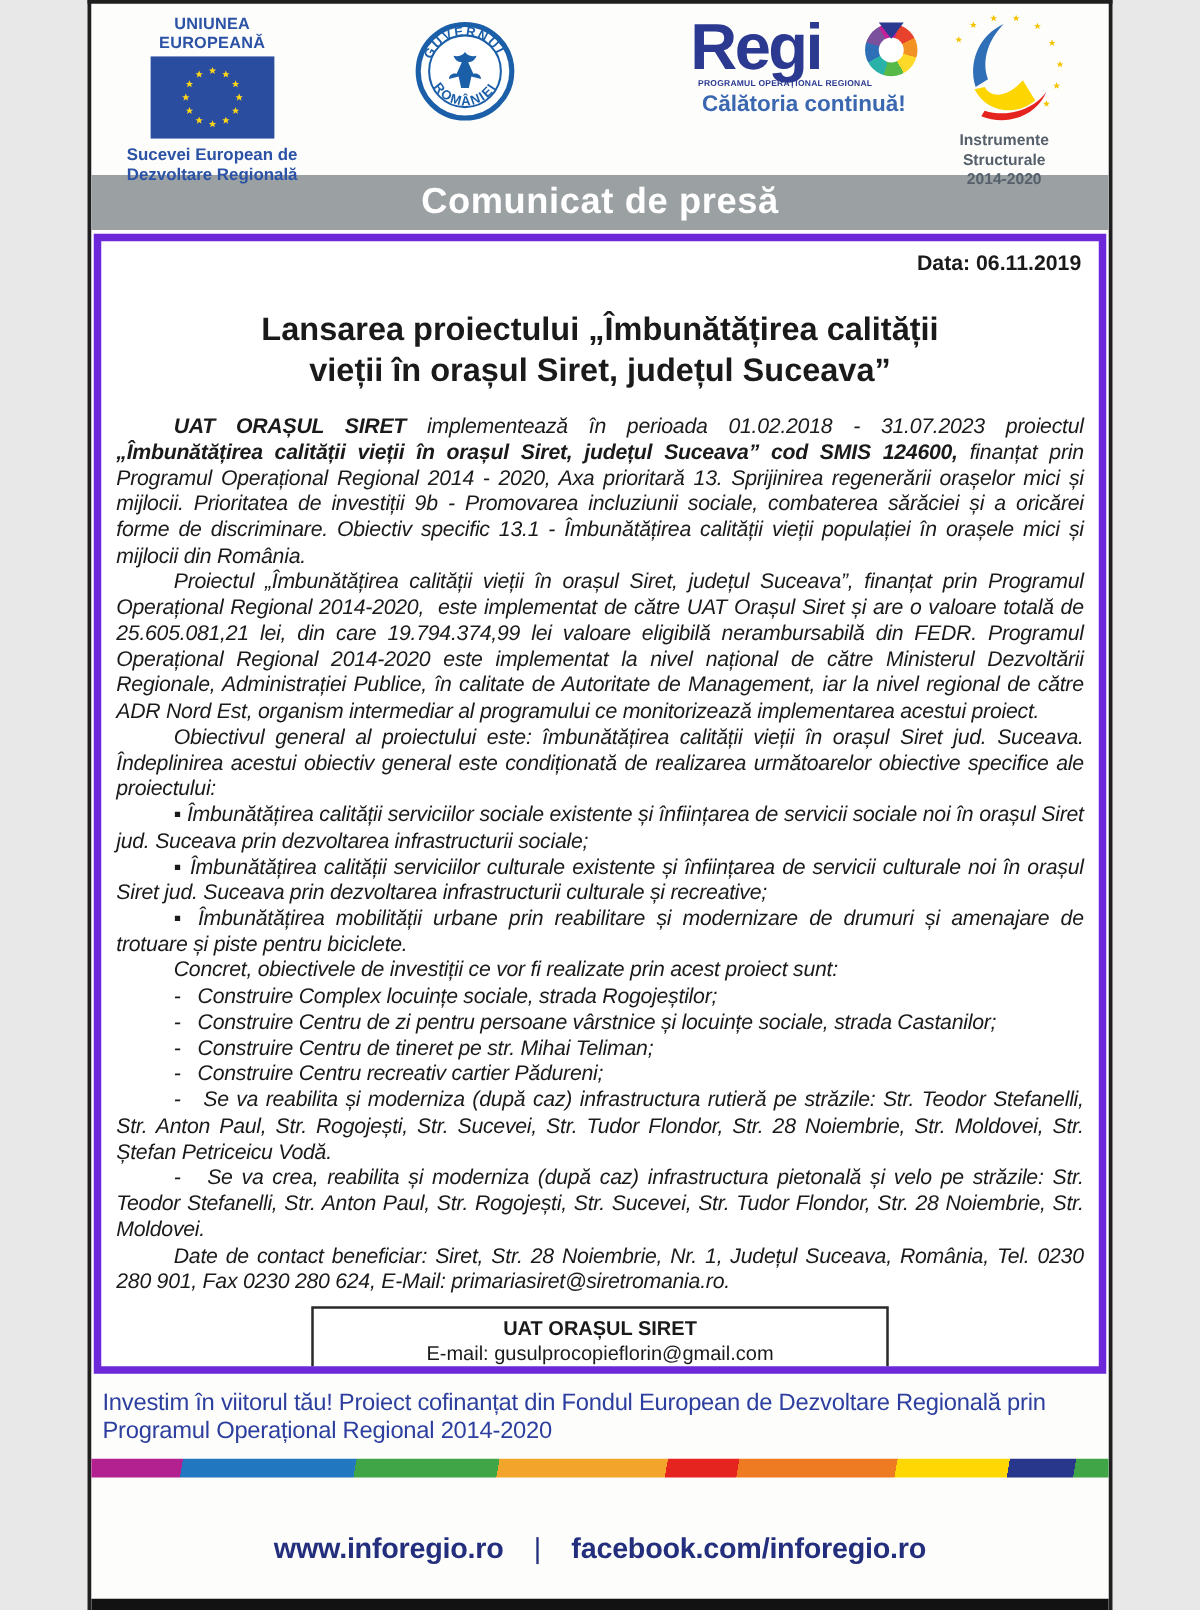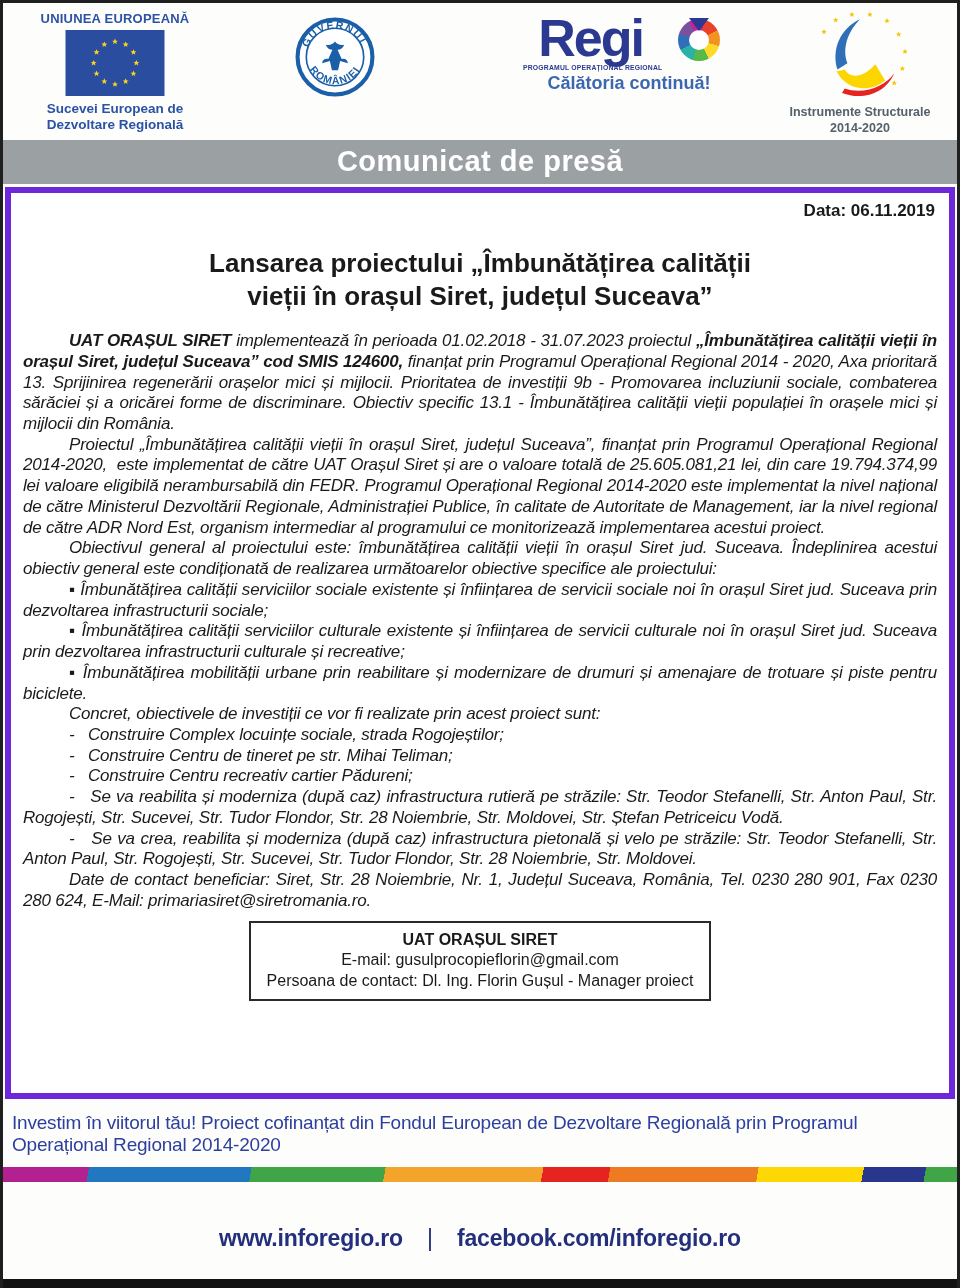--- a/index.html
+++ b/index.html
@@ -1,17 +1,17 @@
 <!DOCTYPE html>
 <html lang="ro"><head>
 <meta charset="utf-8">
 <style>
   html,body{margin:0;padding:0;background:#e8e8e8;}
   .page{
-    width:960px;height:1288px;margin:0 auto;position:relative;background:#fdfdfc;
+    width:820px;height:1288px;margin:0 auto;position:relative;background:#fdfdfc;
     box-sizing:border-box;border:3px solid #1f1f1f;border-bottom:none;overflow:hidden;
     font-family:"Liberation Sans",sans-serif;color:#1a1a1a;
   }
   
   .logos{height:137px;display:flex;align-items:flex-start;padding:8px 18px 0 26px;box-sizing:border-box;}
   .logo-block{text-align:center;}
   .eu-block{width:172px;}
   .eu-top{font-size:13px;font-weight:bold;color:var(--eu-blue);letter-spacing:.2px;margin-bottom:4px;}
   .eu-flag{width:100px;height:66px;margin:0 auto;display:block;}
   .eu-bottom{font-size:13.5px;font-weight:bold;color:var(--eu-blue);line-height:1.2;margin-top:5px;}
@@ -148,20 +148,21 @@
 
     <div>
         <p class="para"><span class="b">UAT ORAȘUL SIRET </span><span>implementează în perioada 01.02.2018 - 31.07.2023 proiectul </span><span class="b">„Îmbunătățirea calității vieții în orașul Siret, județul Suceava” cod SMIS 124600,</span><span> finanțat prin Programul Operațional Regional 2014 - 2020, Axa prioritară 13. Sprijinirea regenerării orașelor mici și mijlocii. Prioritatea de investiții 9b - Promovarea incluziunii sociale, combaterea sărăciei și a oricărei forme de discriminare. Obiectiv specific 13.1 - Îmbunătățirea calității vieții populației în orașele mici și mijlocii din România.</span></p>
         <p class="para"><span>Proiectul „Îmbunătățirea calității vieții în orașul Siret, județul Suceava”, finanțat prin Programul Operațional Regional 2014-2020, &nbsp;este implementat de către UAT Orașul Siret și are o valoare totală de 25.605.081,21 lei, din care 19.794.374,99 lei valoare eligibilă nerambursabilă din FEDR. Programul Operațional Regional 2014-2020 este implementat la nivel național de către Ministerul Dezvoltării Regionale, Administrației Publice, în calitate de Autoritate de Management, iar la nivel regional de către ADR Nord Est, organism intermediar al programului ce monitorizează implementarea acestui proiect.</span></p>
         <p class="para"><span>Obiectivul general al proiectului este: îmbunătățirea calității vieții în orașul Siret jud. Suceava. Îndeplinirea acestui obiectiv general este condiționată de realizarea următoarelor obiective specifice ale proiectului:</span></p>
         <p class="para"><span>▪ Îmbunătățirea calității serviciilor sociale existente și înființarea de servicii sociale noi în orașul Siret jud. Suceava prin dezvoltarea infrastructurii sociale;</span></p>
         <p class="para"><span>▪ Îmbunătățirea calității serviciilor culturale existente și înființarea de servicii culturale noi în orașul Siret jud. Suceava prin dezvoltarea infrastructurii culturale și recreative;</span></p>
         <p class="para"><span>▪ Îmbunătățirea mobilității urbane prin reabilitare și modernizare de drumuri și amenajare de trotuare și piste pentru biciclete.</span></p>
         <p class="para left"><span>Concret, obiectivele de investiții ce vor fi realizate prin acest proiect sunt:</span></p>
         <p class="para left"><span>-&nbsp;&nbsp; Construire Complex locuințe sociale, strada Rogojeștilor;</span></p>
+        <p class="para left"><span>-&nbsp;&nbsp; Construire Centru de zi pentru persoane vârstnice și locuințe sociale, strada Castanilor;</span></p>
         <p class="para left"><span>-&nbsp;&nbsp; Construire Centru de tineret pe str. Mihai Teliman;</span></p>
         <p class="para left"><span>-&nbsp;&nbsp; Construire Centru recreativ cartier Pădureni;</span></p>
         <p class="para"><span>-&nbsp;&nbsp; Se va reabilita și moderniza (după caz) infrastructura rutieră pe străzile: Str. Teodor Stefanelli, Str. Anton Paul, Str. Rogojești, Str. Sucevei, Str. Tudor Flondor, Str. 28 Noiembrie, Str. Moldovei, Str. Ștefan Petriceicu Vodă.</span></p>
         <p class="para"><span>-&nbsp;&nbsp; Se va crea, reabilita și moderniza (după caz) infrastructura pietonală și velo pe străzile: Str. Teodor Stefanelli, Str. Anton Paul, Str. Rogojești, Str. Sucevei, Str. Tudor Flondor, Str. 28 Noiembrie, Str. Moldovei.</span></p>
         <p class="para"><span>Date de contact beneficiar: Siret, Str. 28 Noiembrie, Nr. 1, Județul Suceava, România, Tel. 0230 280 901, Fax 0230 280 624, E-Mail: primariasiret@siretromania.ro.</span></p>
       </div>
 
     <div class="contact-card">
       <div class="b">UAT ORAȘUL SIRET</div>
       <div>E-mail: gusulprocopieflorin@gmail.com</div>

